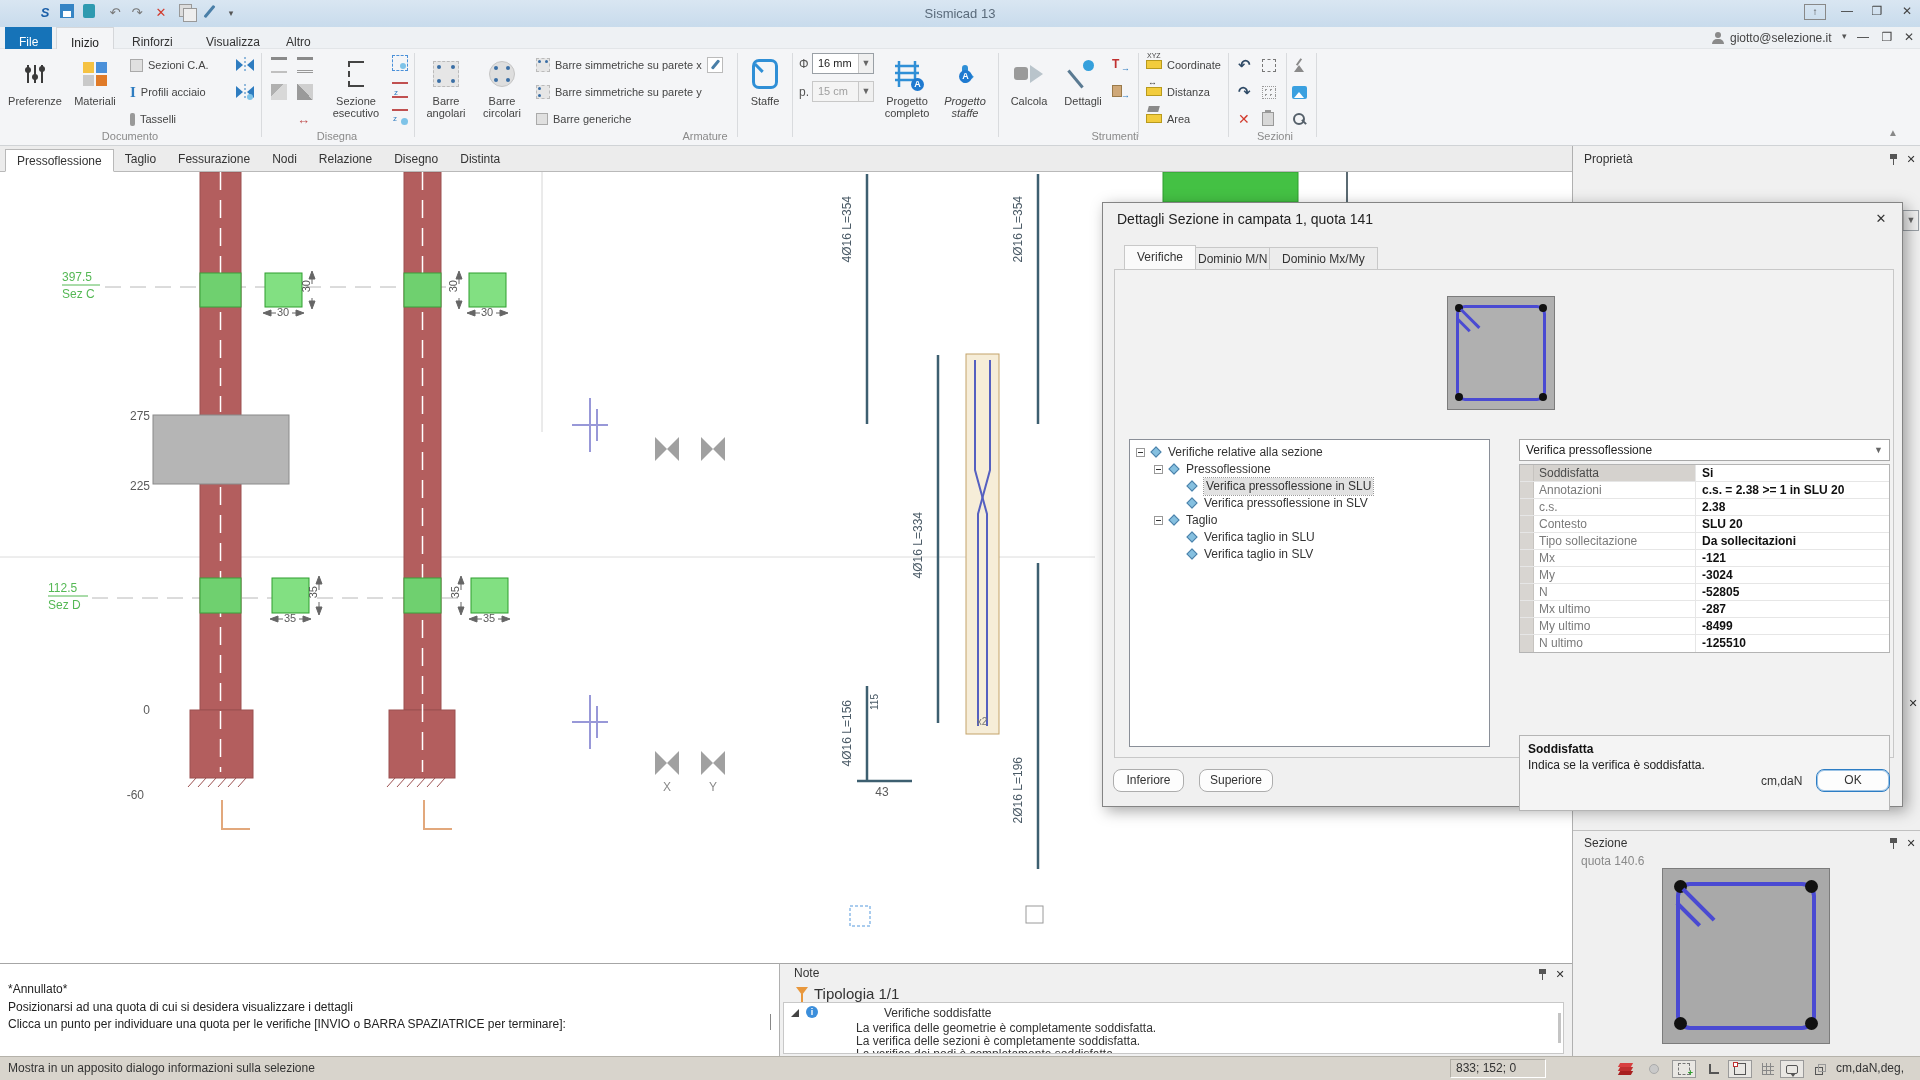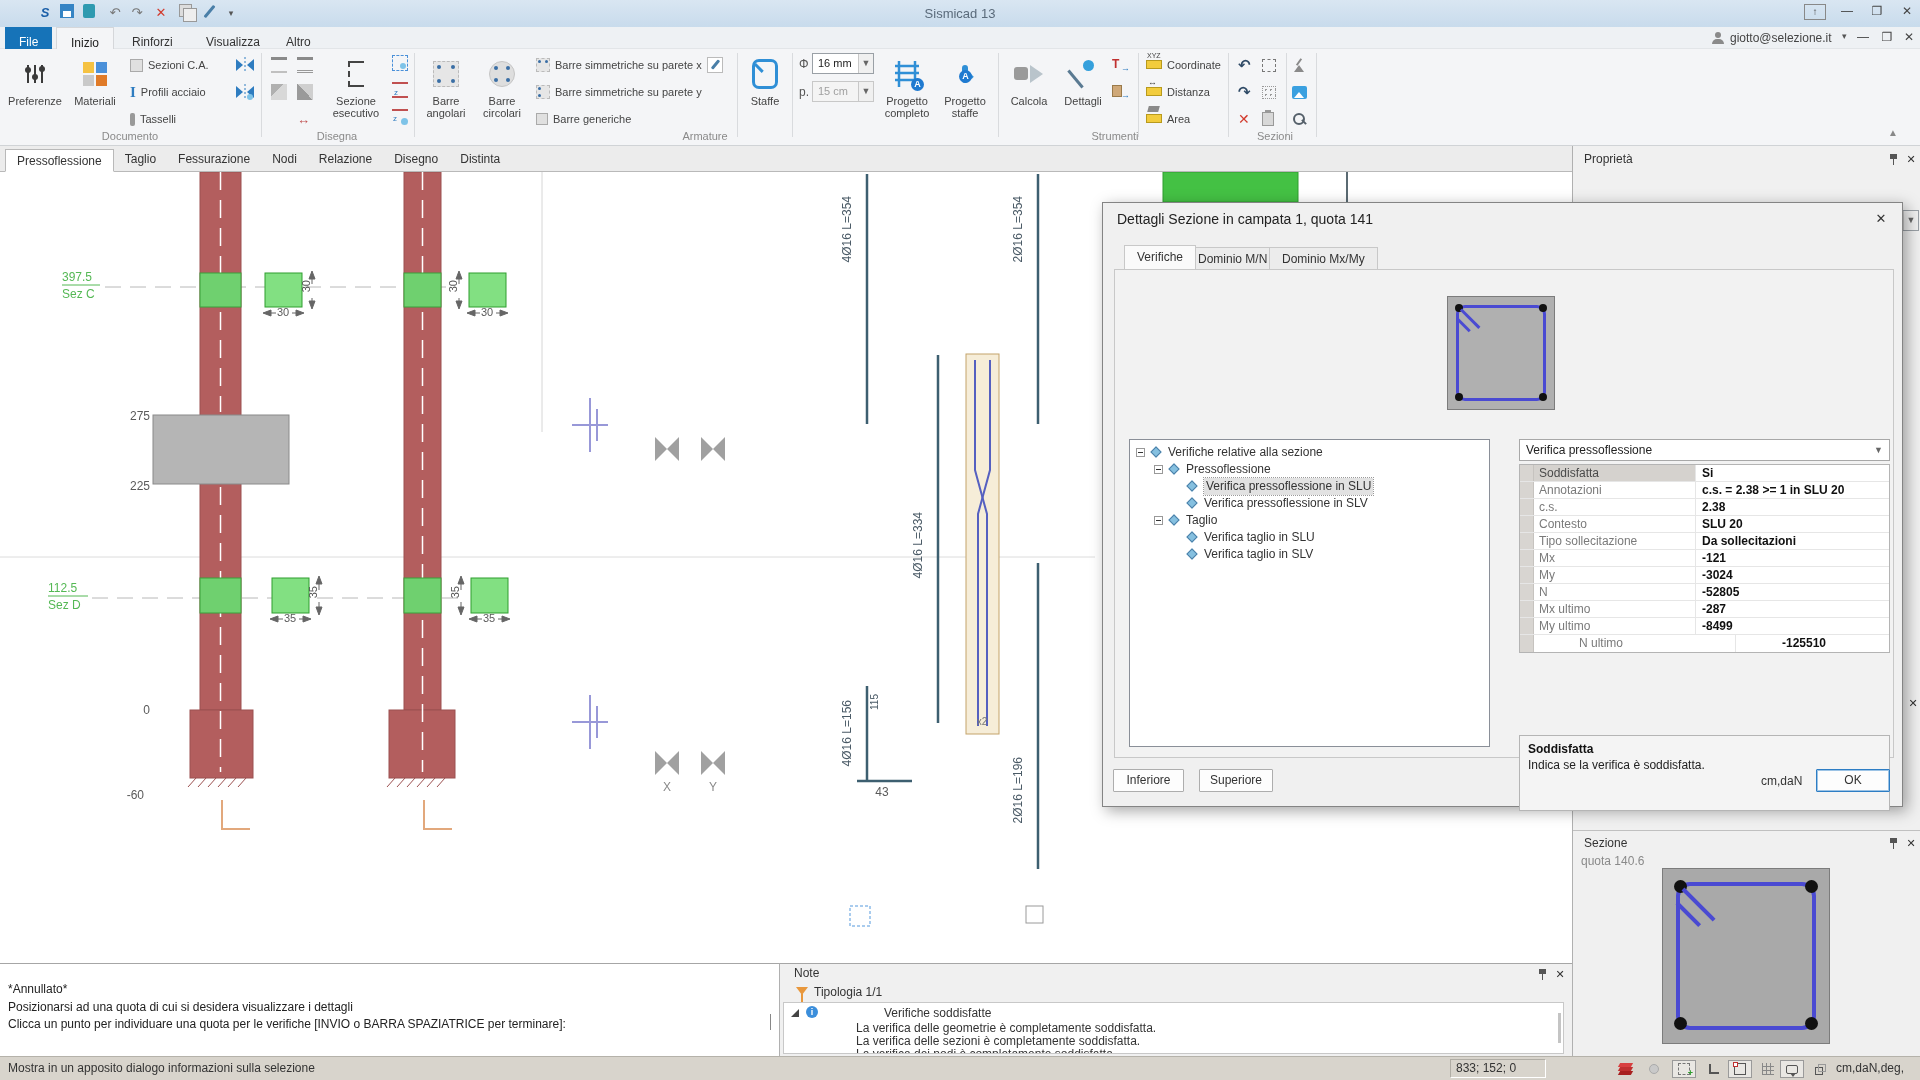--- a/index.html
+++ b/index.html
@@ -74,27 +74,27 @@
   #dtree { position:absolute; left:14px; top:169px; width:361px; height:308px; background:#fff; border:1px solid #8a8f98; font-size:12px; padding-top:4px; }
   .trow { position:relative; height:17px; line-height:17px; white-space:nowrap; }
   .expander { position:absolute; top:4px; width:9px; height:9px; border:1px solid #999; background:#fff; }
   .expander::after { content:""; position:absolute; left:1px; top:3px; width:5px; height:1px; background:#333; }
   .tglyph { position:absolute; top:4px; width:8px; height:8px; background:#85c0e0; border:1px solid #4a7fa8; transform:rotate(45deg); }
   .tsel { background:#e2e2e2; outline:1px dotted #9a9a9a; }
   #dprops { position:absolute; left:404px; top:169px; width:371px; }
   #dcombo { position:relative; height:22px; background:#fff; border:1px solid #a8a8a8; font-size:12px; line-height:20px; padding-left:6px; color:#222; }
   #dgrid { margin-top:3px; border:1px solid #b4b4b4; background:#fff; }
   .prow { display:flex; height:17px; font-size:12px; border-bottom:1px solid #e6e6e6; }
-  .prow:last-child { border-bottom:none;gap:40px; }
+  .prow:last-child { border-bottom:none; }
   .pgut { width:14px; background:#d8d5d1; border-right:1px solid #c6c3bf; }
   .plab { width:162px; padding:0 5px; color:#7a7a7a; border-right:1px solid #e6e6e6; line-height:17px; white-space:nowrap; overflow:hidden; }
   .pval { flex:1; padding:0 6px; color:#101010; font-weight:bold; line-height:17px; white-space:nowrap; }
   .plab.sel { background:#d5d2ce; color:#4a4a4a; }
   #ddesc { position:absolute; left:404px; top:465px; width:371px; height:76px; background:#f4f4f4; border:1px solid #b5b5b5; padding:6px 8px; font-size:12px; }
-  .dbtn { position:absolute; height:23px; background:#fdfdfd; border:1px solid #adadad; border-radius:1px; font-size:12px; color:#333; text-align:center; line-height:21px; }
+  .dbtn { position:absolute; height:23px; background:#fdfdfd; border:1px solid #adadad; border-radius:8px; font-size:12px; color:#333; text-align:center; line-height:21px; }
   .dbtn.ok { border:1px solid #2d7dc4; box-shadow:0 0 0 1px #9cc3e5 inset; }
 
   
   .secimg { position:absolute; background:#b0b0b0; border:1px solid #7c7c7c; }
   .stirrup { position:absolute; border:3px solid #4a4ad2; border-radius:9px; }
   .rdot { position:absolute; border-radius:50%; background:#111; }
   .hook { position:absolute; background:#4a4ad2; transform-origin:0 50%; transform:rotate(45deg); }
 
   
   #sidebar { position:absolute; left:1572px; top:146px; width:348px; height:910px; background:#f0f0f0; border-left:1px solid #b0b0b0; }
@@ -344,21 +344,21 @@
             </svg>
           <span class="badgeA"></span>
         </span>
       </span>
       <span class="lbl" style="width:54px;">Progetto completo</span>
     </div>
     <div class="rbtn" style="left:938px;width:54px;">
       <span class="ric">
         <span style="position:relative;display:inline-block;"><span class="staffeico"></span><span class="badgeA"></span></span>
       </span>
-      <span class="lbl" style="width:54px;">Progetto staffe</span>
+      <span class="lbl" style="width:54px;font-style:italic;">Progetto staffe</span>
     </div>
     <div class="glabel" style="left:580px;width:250px;">Armature</div>
     <div class="gsep" style="left:998px;"></div>
 
     <div class="rbtn" style="left:1004px;width:50px;">
       <span class="ric">
           <span class="calcico"></span>
         </span>
       <span class="lbl">Calcola</span>
     </div>
@@ -617,21 +617,21 @@
     <div style="position:absolute;left:8px;top:36px;">Posizionarsi ad una quota di cui si desidera visualizzare i dettagli</div>
     <div style="position:absolute;left:8px;top:53px;">Clicca un punto per individuare una quota per le verifiche [INVIO o BARRA SPAZIATRICE per terminare]:</div>
     <div style="position:absolute;right:8px;top:50px;width:1px;height:16px;background:#888;"></div>
   </div>
 
   <div id="notepanel">
     <div class="panelhdr" style="padding-left:14px;">Note</div>
     <span class="pin" style="left:758px;top:5px;"></span>
     <span class="xicon" style="left:774px;top:4px;">✕</span>
     <span class="funnel" style="left:16px;top:23px;"></span>
-    <span style="position:absolute;left:34px;top:21px;font-size:12px;">Tipologia 1/1</span>
+    <span style="position:absolute;left:34px;top:21px;font-size:15px;">Tipologia 1/1</span>
     <div id="notewhite">
       <span class="exp-tri" style="left:7px;top:6px;"></span>
       <span class="iinfo" style="left:22px;top:3px;"></span>
       <span style="position:absolute;left:100px;top:3px;">Verifiche soddisfatte</span>
       <span style="position:absolute;left:72px;top:18px;">La verifica delle geometrie è completamente soddisfatta.</span>
       <span style="position:absolute;left:72px;top:31px;">La verifica delle sezioni è completamente soddisfatta.</span>
       <span style="position:absolute;left:72px;top:44px;">La verifica dei nodi è completamente soddisfatta.</span>
       <span style="position:absolute;right:2px;top:10px;width:3px;height:30px;background:#c4c4c4;"></span>
     </div>
   </div>

